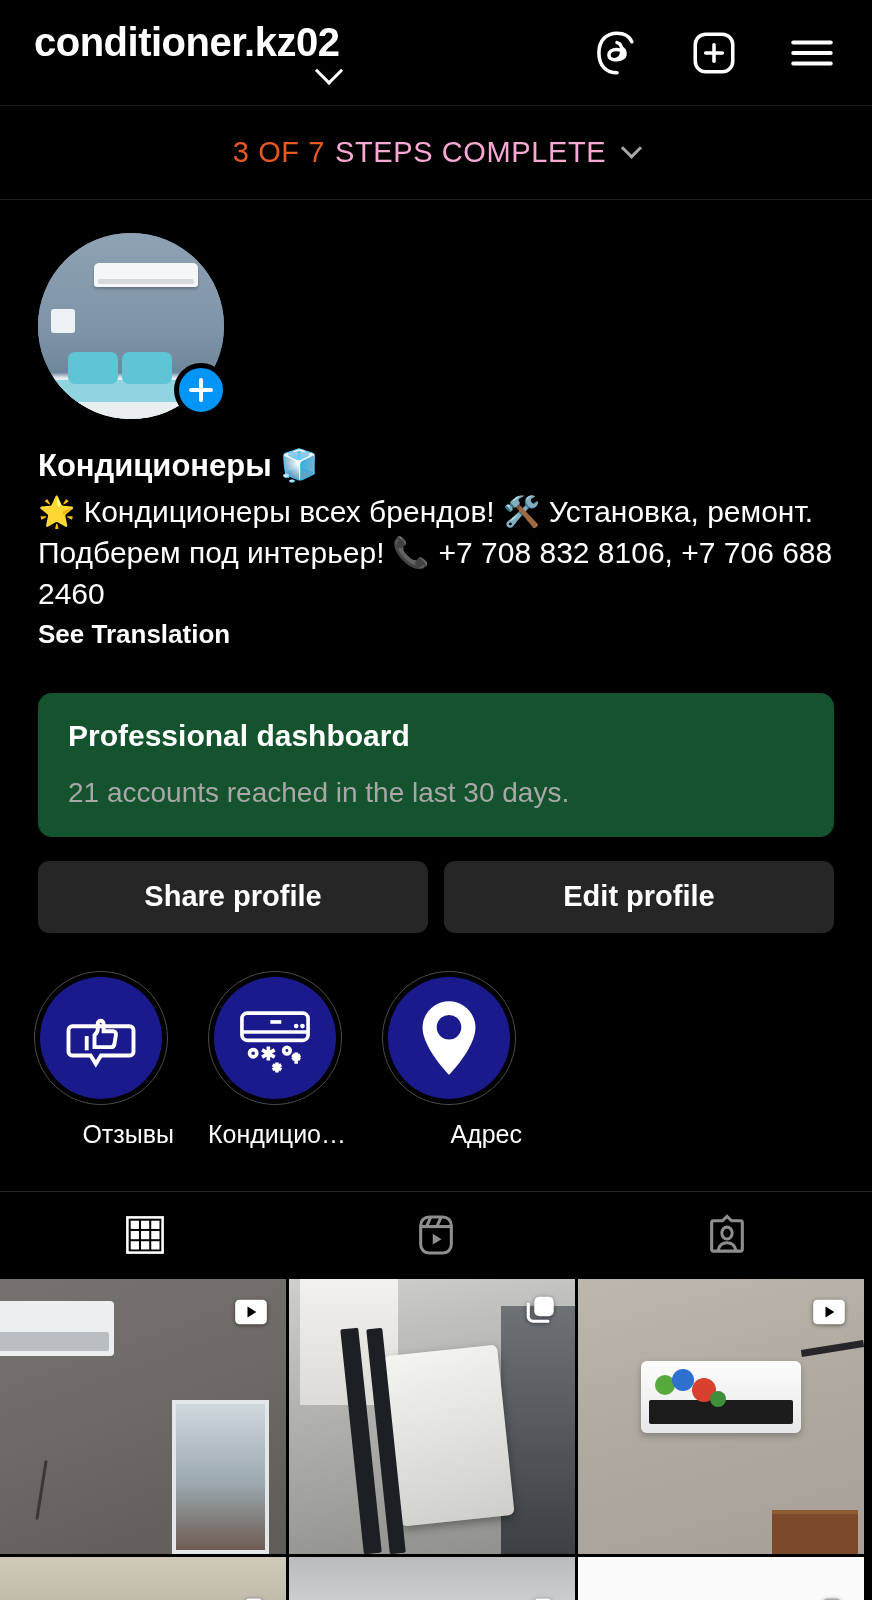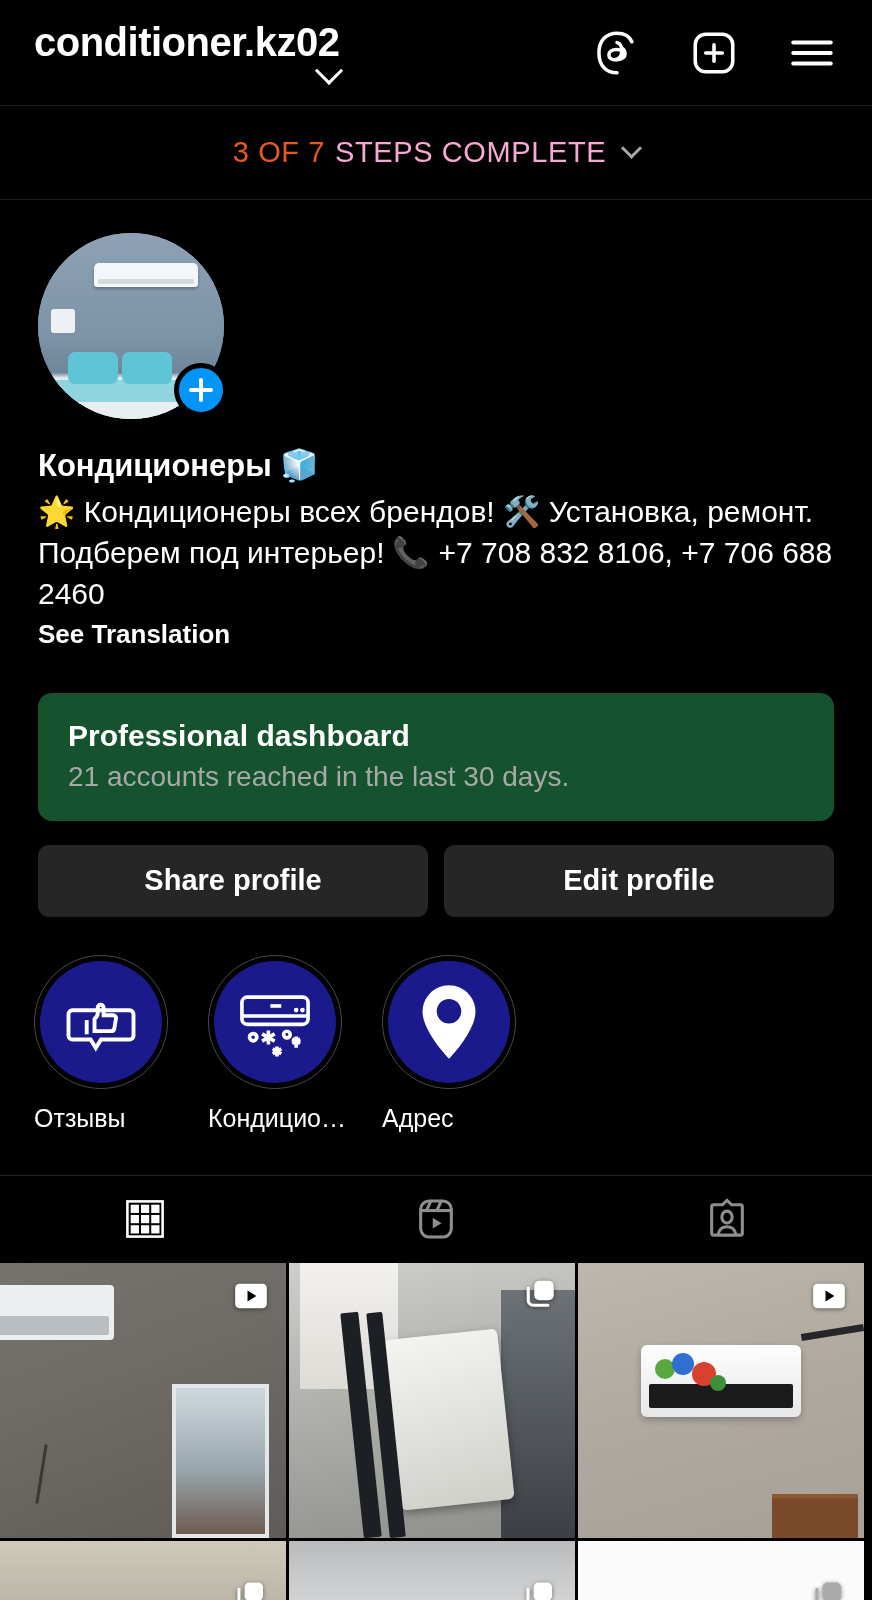--- a/index.html
+++ b/index.html
@@ -106,33 +106,33 @@
   .bio-name { font-size:31px; font-weight:700; line-height:1.35; }
   .bio-text { font-size:30px; font-weight:400; line-height:1.37; margin-top:4px; }
   .see-translation { font-size:26px; font-weight:700; line-height:1.4; margin-top:2px; }
 
   
   .dash {
     margin:40px 38px 0 38px; background:#14532d;
     border-radius:14px; padding:26px 30px 28px 30px;
   }
   .dash-title { font-size:30px; font-weight:700; }
-  .dash-sub { font-size:28px; color:#a8a8a8; margin-top:8px; }
+  .dash-sub { font-size:28px; color:#a8a8a8; margin-top:24px; }
 
   
   .actions { display:flex; gap:16px; padding:24px 38px 0 38px; }
   .act-btn {
     flex:1 1 0; background:#262626; border-radius:11px;
     height:72px; display:flex; align-items:center; justify-content:center;
     font-size:29px; font-weight:700; color:#fff; border:none;
   }
 
   
   .highlights { display:flex; padding:38px 0 0 34px; gap:34px; }
-  .hl { width:140px; text-align:left; }
+  .hl { width:140px; text-align:right; }
   .hl-ring {
     width:134px; height:134px; border-radius:50%;
     border:1.5px solid #4a4a4a; padding:5px;
     display:flex; align-items:center; justify-content:center;
   }
   .hl-circle {
     width:100%; height:100%; border-radius:50%;
     background:#1a1a8c; display:flex; align-items:center; justify-content:center;
     overflow:hidden;
   }

